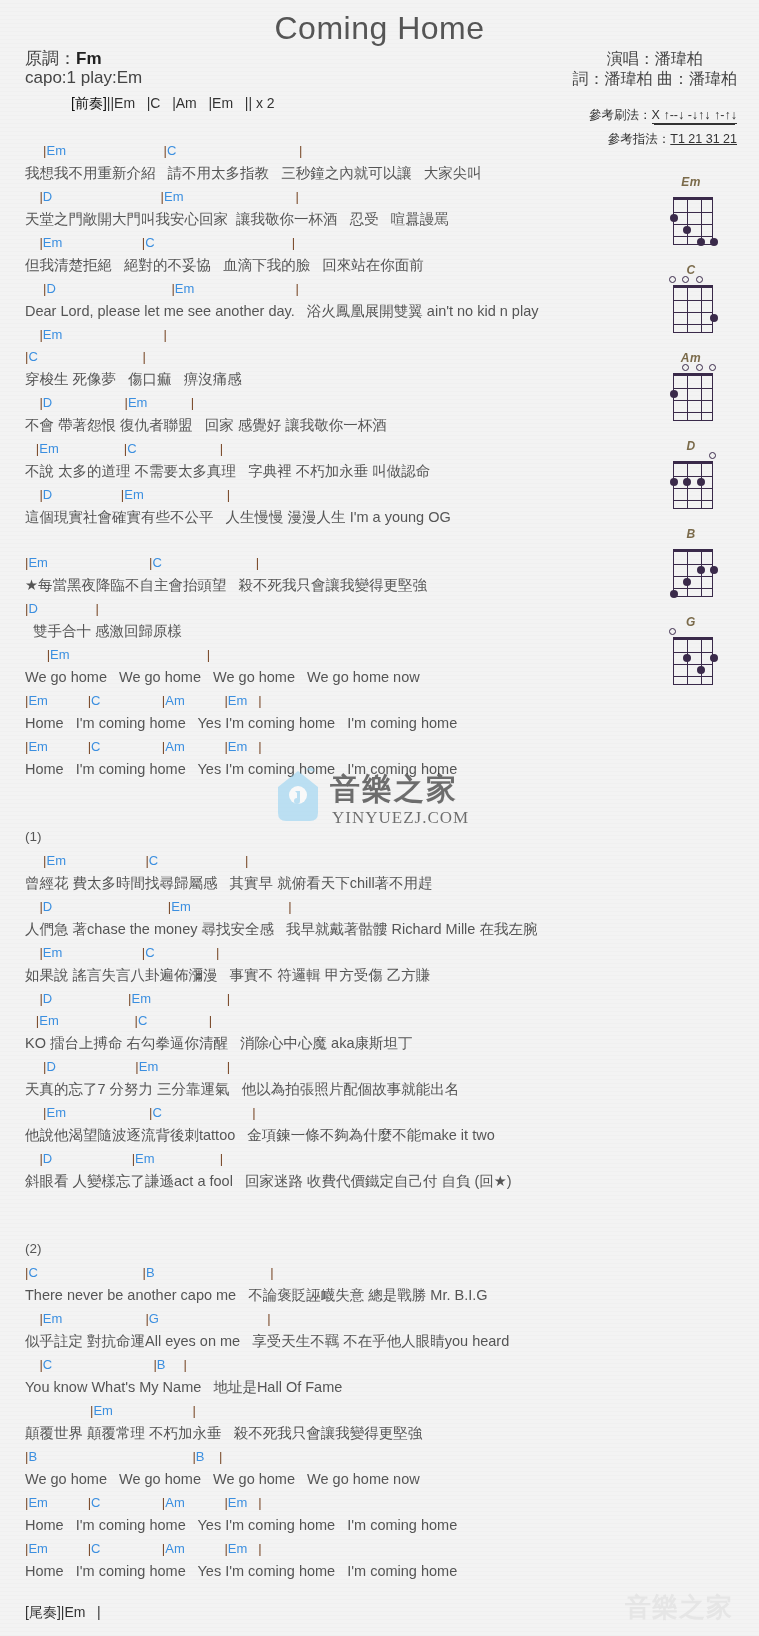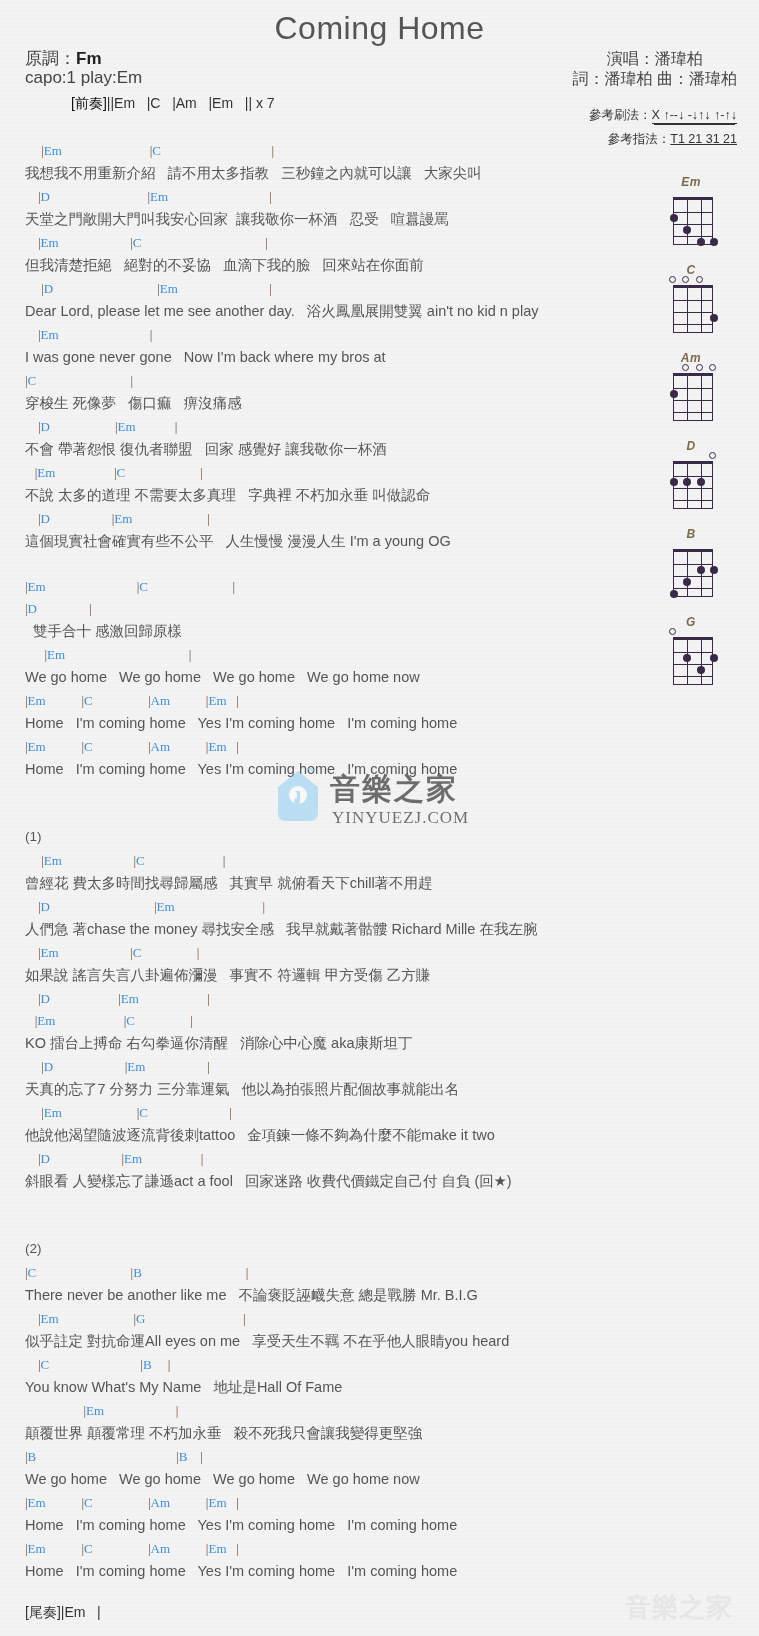--- a/index.html
+++ b/index.html
@@ -89,21 +89,21 @@
   .body{
     position:absolute;
     left:25px;
     top:140px;
     width:600px;
     font-size:13.5px;
   }
   .blk{ margin-bottom:0; }
   .cline{
     white-space:pre;
-    font-family:Liberation Serif, serif;
+    font-family:Liberation Sans, sans-serif;
     font-size:13px;
     line-height:22px;
     color:#3b8fe0;
     height:22px;
   }
   .lline{
     white-space:pre;
     font-family:"Liberation Sans","DejaVu Sans",sans-serif;
     font-size:14.5px;
     line-height:22px;
@@ -241,46 +241,46 @@
     <div class="meta-right">
       <div class="row">演唱：潘瑋柏</div>
       <div class="row">詞：潘瑋柏  曲：潘瑋柏</div>
     </div>
 
     <div class="strum"><span>參考刷法：</span><span class="uu">X ↑--↓ -↓↑↓ ↑-↑↓</span></div>
 
     <div class="pick"><span>參考指法：</span><span class="u">T1 21 31 21</span></div>
   </div>
 
-  <div class="intro"><span class="sec">[前奏]</span><span>||Em   |C   |Am   |Em   || x 7</span></div>
+  <div class="intro"><span class="sec">[前奏]</span><span>||Em   |C   |Am   |Em   || x 2</span></div>
 
   <div class="body" id="body-root">
       <div class="blk">
         <div class="cline">&nbsp;&nbsp;&nbsp;&nbsp;&nbsp;<span class="bar">|</span><span class="ch">E</span><span class="ch">m</span>&nbsp;&nbsp;&nbsp;&nbsp;&nbsp;&nbsp;&nbsp;&nbsp;&nbsp;&nbsp;&nbsp;&nbsp;&nbsp;&nbsp;&nbsp;&nbsp;&nbsp;&nbsp;&nbsp;&nbsp;&nbsp;&nbsp;&nbsp;&nbsp;&nbsp;&nbsp;&nbsp;<span class="bar">|</span><span class="ch">C</span>&nbsp;&nbsp;&nbsp;&nbsp;&nbsp;&nbsp;&nbsp;&nbsp;&nbsp;&nbsp;&nbsp;&nbsp;&nbsp;&nbsp;&nbsp;&nbsp;&nbsp;&nbsp;&nbsp;&nbsp;&nbsp;&nbsp;&nbsp;&nbsp;&nbsp;&nbsp;&nbsp;&nbsp;&nbsp;&nbsp;&nbsp;&nbsp;&nbsp;&nbsp;<span class="bar">|</span></div>
         <div class="lline">我想我不用重新介紹   請不用太多指教   三秒鐘之內就可以讓   大家尖叫</div>
         <div class="cline">&nbsp;&nbsp;&nbsp;&nbsp;<span class="bar">|</span><span class="ch">D</span>&nbsp;&nbsp;&nbsp;&nbsp;&nbsp;&nbsp;&nbsp;&nbsp;&nbsp;&nbsp;&nbsp;&nbsp;&nbsp;&nbsp;&nbsp;&nbsp;&nbsp;&nbsp;&nbsp;&nbsp;&nbsp;&nbsp;&nbsp;&nbsp;&nbsp;&nbsp;&nbsp;&nbsp;&nbsp;&nbsp;<span class="bar">|</span><span class="ch">E</span><span class="ch">m</span>&nbsp;&nbsp;&nbsp;&nbsp;&nbsp;&nbsp;&nbsp;&nbsp;&nbsp;&nbsp;&nbsp;&nbsp;&nbsp;&nbsp;&nbsp;&nbsp;&nbsp;&nbsp;&nbsp;&nbsp;&nbsp;&nbsp;&nbsp;&nbsp;&nbsp;&nbsp;&nbsp;&nbsp;&nbsp;&nbsp;&nbsp;<span class="bar">|</span></div>
         <div class="lline">天堂之門敞開大門叫我安心回家  讓我敬你一杯酒   忍受   喧囂謾罵</div>
         <div class="cline">&nbsp;&nbsp;&nbsp;&nbsp;<span class="bar">|</span><span class="ch">E</span><span class="ch">m</span>&nbsp;&nbsp;&nbsp;&nbsp;&nbsp;&nbsp;&nbsp;&nbsp;&nbsp;&nbsp;&nbsp;&nbsp;&nbsp;&nbsp;&nbsp;&nbsp;&nbsp;&nbsp;&nbsp;&nbsp;&nbsp;&nbsp;<span class="bar">|</span><span class="ch">C</span>&nbsp;&nbsp;&nbsp;&nbsp;&nbsp;&nbsp;&nbsp;&nbsp;&nbsp;&nbsp;&nbsp;&nbsp;&nbsp;&nbsp;&nbsp;&nbsp;&nbsp;&nbsp;&nbsp;&nbsp;&nbsp;&nbsp;&nbsp;&nbsp;&nbsp;&nbsp;&nbsp;&nbsp;&nbsp;&nbsp;&nbsp;&nbsp;&nbsp;&nbsp;&nbsp;&nbsp;&nbsp;&nbsp;<span class="bar">|</span></div>
         <div class="lline">但我清楚拒絕   絕對的不妥協   血滴下我的臉   回來站在你面前</div>
         <div class="cline">&nbsp;&nbsp;&nbsp;&nbsp;&nbsp;<span class="bar">|</span><span class="ch">D</span>&nbsp;&nbsp;&nbsp;&nbsp;&nbsp;&nbsp;&nbsp;&nbsp;&nbsp;&nbsp;&nbsp;&nbsp;&nbsp;&nbsp;&nbsp;&nbsp;&nbsp;&nbsp;&nbsp;&nbsp;&nbsp;&nbsp;&nbsp;&nbsp;&nbsp;&nbsp;&nbsp;&nbsp;&nbsp;&nbsp;&nbsp;&nbsp;<span class="bar">|</span><span class="ch">E</span><span class="ch">m</span>&nbsp;&nbsp;&nbsp;&nbsp;&nbsp;&nbsp;&nbsp;&nbsp;&nbsp;&nbsp;&nbsp;&nbsp;&nbsp;&nbsp;&nbsp;&nbsp;&nbsp;&nbsp;&nbsp;&nbsp;&nbsp;&nbsp;&nbsp;&nbsp;&nbsp;&nbsp;&nbsp;&nbsp;<span class="bar">|</span></div>
         <div class="lline">Dear Lord, please let me see another day.   浴火鳳凰展開雙翼 ain't no kid n play</div>
         <div class="cline">&nbsp;&nbsp;&nbsp;&nbsp;<span class="bar">|</span><span class="ch">E</span><span class="ch">m</span>&nbsp;&nbsp;&nbsp;&nbsp;&nbsp;&nbsp;&nbsp;&nbsp;&nbsp;&nbsp;&nbsp;&nbsp;&nbsp;&nbsp;&nbsp;&nbsp;&nbsp;&nbsp;&nbsp;&nbsp;&nbsp;&nbsp;&nbsp;&nbsp;&nbsp;&nbsp;&nbsp;&nbsp;<span class="bar">|</span></div>
-        <div class="lline">I was gone never gone   Now I'm back where my bros at</div>
         <div class="cline"><span class="bar">|</span><span class="ch">C</span>&nbsp;&nbsp;&nbsp;&nbsp;&nbsp;&nbsp;&nbsp;&nbsp;&nbsp;&nbsp;&nbsp;&nbsp;&nbsp;&nbsp;&nbsp;&nbsp;&nbsp;&nbsp;&nbsp;&nbsp;&nbsp;&nbsp;&nbsp;&nbsp;&nbsp;&nbsp;&nbsp;&nbsp;&nbsp;<span class="bar">|</span></div>
         <div class="lline">穿梭生 死像夢   傷口痲   痹沒痛感</div>
         <div class="cline">&nbsp;&nbsp;&nbsp;&nbsp;<span class="bar">|</span><span class="ch">D</span>&nbsp;&nbsp;&nbsp;&nbsp;&nbsp;&nbsp;&nbsp;&nbsp;&nbsp;&nbsp;&nbsp;&nbsp;&nbsp;&nbsp;&nbsp;&nbsp;&nbsp;&nbsp;&nbsp;&nbsp;<span class="bar">|</span><span class="ch">E</span><span class="ch">m</span>&nbsp;&nbsp;&nbsp;&nbsp;&nbsp;&nbsp;&nbsp;&nbsp;&nbsp;&nbsp;&nbsp;&nbsp;<span class="bar">|</span></div>
         <div class="lline">不會 帶著怨恨 復仇者聯盟   回家 感覺好 讓我敬你一杯酒</div>
         <div class="cline">&nbsp;&nbsp;&nbsp;<span class="bar">|</span><span class="ch">E</span><span class="ch">m</span>&nbsp;&nbsp;&nbsp;&nbsp;&nbsp;&nbsp;&nbsp;&nbsp;&nbsp;&nbsp;&nbsp;&nbsp;&nbsp;&nbsp;&nbsp;&nbsp;&nbsp;&nbsp;<span class="bar">|</span><span class="ch">C</span>&nbsp;&nbsp;&nbsp;&nbsp;&nbsp;&nbsp;&nbsp;&nbsp;&nbsp;&nbsp;&nbsp;&nbsp;&nbsp;&nbsp;&nbsp;&nbsp;&nbsp;&nbsp;&nbsp;&nbsp;&nbsp;&nbsp;&nbsp;<span class="bar">|</span></div>
         <div class="lline">不說 太多的道理 不需要太多真理   字典裡 不朽加永垂 叫做認命</div>
         <div class="cline">&nbsp;&nbsp;&nbsp;&nbsp;<span class="bar">|</span><span class="ch">D</span>&nbsp;&nbsp;&nbsp;&nbsp;&nbsp;&nbsp;&nbsp;&nbsp;&nbsp;&nbsp;&nbsp;&nbsp;&nbsp;&nbsp;&nbsp;&nbsp;&nbsp;&nbsp;&nbsp;<span class="bar">|</span><span class="ch">E</span><span class="ch">m</span>&nbsp;&nbsp;&nbsp;&nbsp;&nbsp;&nbsp;&nbsp;&nbsp;&nbsp;&nbsp;&nbsp;&nbsp;&nbsp;&nbsp;&nbsp;&nbsp;&nbsp;&nbsp;&nbsp;&nbsp;&nbsp;&nbsp;&nbsp;<span class="bar">|</span></div>
         <div class="lline">這個現實社會確實有些不公平   人生慢慢 漫漫人生 I'm a young OG</div>
       </div>
       <div class="blk">
         <div class="spacer"></div>
         <div class="cline"><span class="bar">|</span><span class="ch">E</span><span class="ch">m</span>&nbsp;&nbsp;&nbsp;&nbsp;&nbsp;&nbsp;&nbsp;&nbsp;&nbsp;&nbsp;&nbsp;&nbsp;&nbsp;&nbsp;&nbsp;&nbsp;&nbsp;&nbsp;&nbsp;&nbsp;&nbsp;&nbsp;&nbsp;&nbsp;&nbsp;&nbsp;&nbsp;&nbsp;<span class="bar">|</span><span class="ch">C</span>&nbsp;&nbsp;&nbsp;&nbsp;&nbsp;&nbsp;&nbsp;&nbsp;&nbsp;&nbsp;&nbsp;&nbsp;&nbsp;&nbsp;&nbsp;&nbsp;&nbsp;&nbsp;&nbsp;&nbsp;&nbsp;&nbsp;&nbsp;&nbsp;&nbsp;&nbsp;<span class="bar">|</span></div>
+        <div class="lline">★每當黑夜降臨不自主會抬頭望   殺不死我只會讓我變得更堅強</div>
         <div class="cline"><span class="bar">|</span><span class="ch">D</span>&nbsp;&nbsp;&nbsp;&nbsp;&nbsp;&nbsp;&nbsp;&nbsp;&nbsp;&nbsp;&nbsp;&nbsp;&nbsp;&nbsp;&nbsp;&nbsp;<span class="bar">|</span></div>
         <div class="lline">  雙手合十 感激回歸原樣</div>
         <div class="cline">&nbsp;&nbsp;&nbsp;&nbsp;&nbsp;&nbsp;<span class="bar">|</span><span class="ch">E</span><span class="ch">m</span>&nbsp;&nbsp;&nbsp;&nbsp;&nbsp;&nbsp;&nbsp;&nbsp;&nbsp;&nbsp;&nbsp;&nbsp;&nbsp;&nbsp;&nbsp;&nbsp;&nbsp;&nbsp;&nbsp;&nbsp;&nbsp;&nbsp;&nbsp;&nbsp;&nbsp;&nbsp;&nbsp;&nbsp;&nbsp;&nbsp;&nbsp;&nbsp;&nbsp;&nbsp;&nbsp;&nbsp;&nbsp;&nbsp;<span class="bar">|</span></div>
         <div class="lline">We go home   We go home   We go home   We go home now</div>
         <div class="cline"><span class="bar">|</span><span class="ch">E</span><span class="ch">m</span>&nbsp;&nbsp;&nbsp;&nbsp;&nbsp;&nbsp;&nbsp;&nbsp;&nbsp;&nbsp;&nbsp;<span class="bar">|</span><span class="ch">C</span>&nbsp;&nbsp;&nbsp;&nbsp;&nbsp;&nbsp;&nbsp;&nbsp;&nbsp;&nbsp;&nbsp;&nbsp;&nbsp;&nbsp;&nbsp;&nbsp;&nbsp;<span class="bar">|</span><span class="ch">A</span><span class="ch">m</span>&nbsp;&nbsp;&nbsp;&nbsp;&nbsp;&nbsp;&nbsp;&nbsp;&nbsp;&nbsp;&nbsp;<span class="bar">|</span><span class="ch">E</span><span class="ch">m</span>&nbsp;&nbsp;&nbsp;<span class="bar">|</span></div>
         <div class="lline">Home   I'm coming home   Yes I'm coming home   I'm coming home</div>
         <div class="cline"><span class="bar">|</span><span class="ch">E</span><span class="ch">m</span>&nbsp;&nbsp;&nbsp;&nbsp;&nbsp;&nbsp;&nbsp;&nbsp;&nbsp;&nbsp;&nbsp;<span class="bar">|</span><span class="ch">C</span>&nbsp;&nbsp;&nbsp;&nbsp;&nbsp;&nbsp;&nbsp;&nbsp;&nbsp;&nbsp;&nbsp;&nbsp;&nbsp;&nbsp;&nbsp;&nbsp;&nbsp;<span class="bar">|</span><span class="ch">A</span><span class="ch">m</span>&nbsp;&nbsp;&nbsp;&nbsp;&nbsp;&nbsp;&nbsp;&nbsp;&nbsp;&nbsp;&nbsp;<span class="bar">|</span><span class="ch">E</span><span class="ch">m</span>&nbsp;&nbsp;&nbsp;<span class="bar">|</span></div>
         <div class="lline">Home   I'm coming home   Yes I'm coming home   I'm coming home</div>
       </div>
       <div class="blk">
@@ -301,21 +301,21 @@
         <div class="cline">&nbsp;&nbsp;&nbsp;&nbsp;&nbsp;<span class="bar">|</span><span class="ch">E</span><span class="ch">m</span>&nbsp;&nbsp;&nbsp;&nbsp;&nbsp;&nbsp;&nbsp;&nbsp;&nbsp;&nbsp;&nbsp;&nbsp;&nbsp;&nbsp;&nbsp;&nbsp;&nbsp;&nbsp;&nbsp;&nbsp;&nbsp;&nbsp;&nbsp;<span class="bar">|</span><span class="ch">C</span>&nbsp;&nbsp;&nbsp;&nbsp;&nbsp;&nbsp;&nbsp;&nbsp;&nbsp;&nbsp;&nbsp;&nbsp;&nbsp;&nbsp;&nbsp;&nbsp;&nbsp;&nbsp;&nbsp;&nbsp;&nbsp;&nbsp;&nbsp;&nbsp;&nbsp;<span class="bar">|</span></div>
         <div class="lline">他說他渴望隨波逐流背後刺tattoo   金項鍊一條不夠為什麼不能make it two</div>
         <div class="cline">&nbsp;&nbsp;&nbsp;&nbsp;<span class="bar">|</span><span class="ch">D</span>&nbsp;&nbsp;&nbsp;&nbsp;&nbsp;&nbsp;&nbsp;&nbsp;&nbsp;&nbsp;&nbsp;&nbsp;&nbsp;&nbsp;&nbsp;&nbsp;&nbsp;&nbsp;&nbsp;&nbsp;&nbsp;&nbsp;<span class="bar">|</span><span class="ch">E</span><span class="ch">m</span>&nbsp;&nbsp;&nbsp;&nbsp;&nbsp;&nbsp;&nbsp;&nbsp;&nbsp;&nbsp;&nbsp;&nbsp;&nbsp;&nbsp;&nbsp;&nbsp;&nbsp;&nbsp;<span class="bar">|</span></div>
         <div class="lline">斜眼看 人變樣忘了謙遜act a fool   回家迷路 收費代價鐵定自己付 自負 (回★)</div>
       </div>
       <div class="blk">
         <div class="spacer"></div>
         <div class="spacer"></div>
         <div class="label">(2)</div>
         <div class="cline"><span class="bar">|</span><span class="ch">C</span>&nbsp;&nbsp;&nbsp;&nbsp;&nbsp;&nbsp;&nbsp;&nbsp;&nbsp;&nbsp;&nbsp;&nbsp;&nbsp;&nbsp;&nbsp;&nbsp;&nbsp;&nbsp;&nbsp;&nbsp;&nbsp;&nbsp;&nbsp;&nbsp;&nbsp;&nbsp;&nbsp;&nbsp;&nbsp;<span class="bar">|</span><span class="ch">B</span>&nbsp;&nbsp;&nbsp;&nbsp;&nbsp;&nbsp;&nbsp;&nbsp;&nbsp;&nbsp;&nbsp;&nbsp;&nbsp;&nbsp;&nbsp;&nbsp;&nbsp;&nbsp;&nbsp;&nbsp;&nbsp;&nbsp;&nbsp;&nbsp;&nbsp;&nbsp;&nbsp;&nbsp;&nbsp;&nbsp;&nbsp;&nbsp;<span class="bar">|</span></div>
-        <div class="lline">There never be another like me   不論褒貶誣衊失意 總是戰勝 Mr. B.I.G</div>
+        <div class="lline">There never be another capo me   不論褒貶誣衊失意 總是戰勝 Mr. B.I.G</div>
         <div class="cline">&nbsp;&nbsp;&nbsp;&nbsp;<span class="bar">|</span><span class="ch">E</span><span class="ch">m</span>&nbsp;&nbsp;&nbsp;&nbsp;&nbsp;&nbsp;&nbsp;&nbsp;&nbsp;&nbsp;&nbsp;&nbsp;&nbsp;&nbsp;&nbsp;&nbsp;&nbsp;&nbsp;&nbsp;&nbsp;&nbsp;&nbsp;&nbsp;<span class="bar">|</span><span class="ch">G</span>&nbsp;&nbsp;&nbsp;&nbsp;&nbsp;&nbsp;&nbsp;&nbsp;&nbsp;&nbsp;&nbsp;&nbsp;&nbsp;&nbsp;&nbsp;&nbsp;&nbsp;&nbsp;&nbsp;&nbsp;&nbsp;&nbsp;&nbsp;&nbsp;&nbsp;&nbsp;&nbsp;&nbsp;&nbsp;&nbsp;<span class="bar">|</span></div>
         <div class="lline">似乎註定 對抗命運All eyes on me   享受天生不羈 不在乎他人眼睛you heard</div>
         <div class="cline">&nbsp;&nbsp;&nbsp;&nbsp;<span class="bar">|</span><span class="ch">C</span>&nbsp;&nbsp;&nbsp;&nbsp;&nbsp;&nbsp;&nbsp;&nbsp;&nbsp;&nbsp;&nbsp;&nbsp;&nbsp;&nbsp;&nbsp;&nbsp;&nbsp;&nbsp;&nbsp;&nbsp;&nbsp;&nbsp;&nbsp;&nbsp;&nbsp;&nbsp;&nbsp;&nbsp;<span class="bar">|</span><span class="ch">B</span>&nbsp;&nbsp;&nbsp;&nbsp;&nbsp;<span class="bar">|</span></div>
         <div class="lline">You know What's My Name   地址是Hall Of Fame</div>
         <div class="cline">&nbsp;&nbsp;&nbsp;&nbsp;&nbsp;&nbsp;&nbsp;&nbsp;&nbsp;&nbsp;&nbsp;&nbsp;&nbsp;&nbsp;&nbsp;&nbsp;&nbsp;&nbsp;<span class="bar">|</span><span class="ch">E</span><span class="ch">m</span>&nbsp;&nbsp;&nbsp;&nbsp;&nbsp;&nbsp;&nbsp;&nbsp;&nbsp;&nbsp;&nbsp;&nbsp;&nbsp;&nbsp;&nbsp;&nbsp;&nbsp;&nbsp;&nbsp;&nbsp;&nbsp;&nbsp;<span class="bar">|</span></div>
         <div class="lline">顛覆世界 顛覆常理 不朽加永垂   殺不死我只會讓我變得更堅強</div>
         <div class="cline"><span class="bar">|</span><span class="ch">B</span>&nbsp;&nbsp;&nbsp;&nbsp;&nbsp;&nbsp;&nbsp;&nbsp;&nbsp;&nbsp;&nbsp;&nbsp;&nbsp;&nbsp;&nbsp;&nbsp;&nbsp;&nbsp;&nbsp;&nbsp;&nbsp;&nbsp;&nbsp;&nbsp;&nbsp;&nbsp;&nbsp;&nbsp;&nbsp;&nbsp;&nbsp;&nbsp;&nbsp;&nbsp;&nbsp;&nbsp;&nbsp;&nbsp;&nbsp;&nbsp;&nbsp;&nbsp;&nbsp;<span class="bar">|</span><span class="ch">B</span>&nbsp;&nbsp;&nbsp;&nbsp;<span class="bar">|</span></div>
         <div class="lline">We go home   We go home   We go home   We go home now</div>
         <div class="cline"><span class="bar">|</span><span class="ch">E</span><span class="ch">m</span>&nbsp;&nbsp;&nbsp;&nbsp;&nbsp;&nbsp;&nbsp;&nbsp;&nbsp;&nbsp;&nbsp;<span class="bar">|</span><span class="ch">C</span>&nbsp;&nbsp;&nbsp;&nbsp;&nbsp;&nbsp;&nbsp;&nbsp;&nbsp;&nbsp;&nbsp;&nbsp;&nbsp;&nbsp;&nbsp;&nbsp;&nbsp;<span class="bar">|</span><span class="ch">A</span><span class="ch">m</span>&nbsp;&nbsp;&nbsp;&nbsp;&nbsp;&nbsp;&nbsp;&nbsp;&nbsp;&nbsp;&nbsp;<span class="bar">|</span><span class="ch">E</span><span class="ch">m</span>&nbsp;&nbsp;&nbsp;<span class="bar">|</span></div>
         <div class="lline">Home   I'm coming home   Yes I'm coming home   I'm coming home</div>

